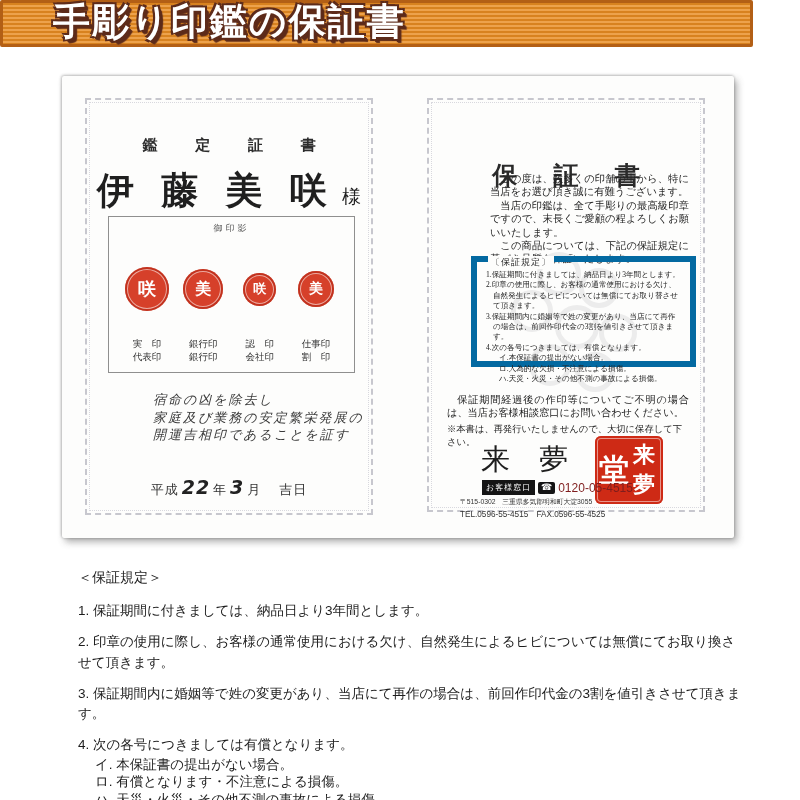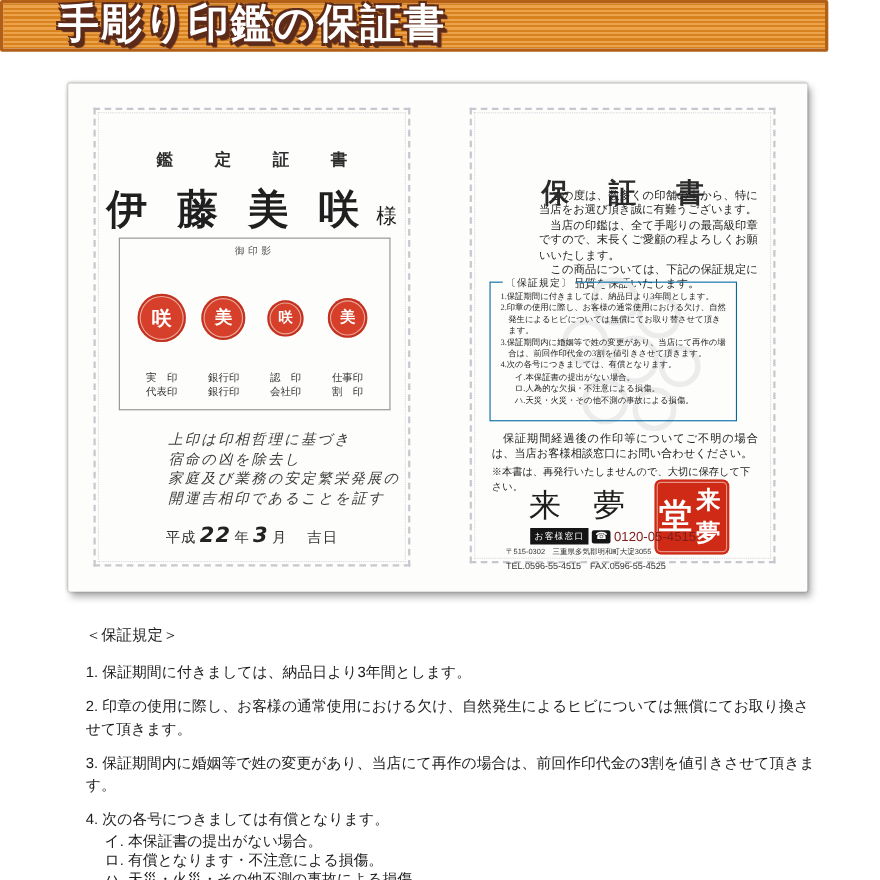--- a/index.html
+++ b/index.html
@@ -107,22 +107,22 @@
     font-family:"Liberation Serif", serif; font-size:25px; font-weight:600;
     letter-spacing:15px; padding-left:15px; color:#2a2a2a;margin-top:32px;
   }
   .wb-intro {
     position:absolute; left:18px; top:72px; width:242px;
     font-family:"Liberation Serif", serif; font-size:10.3px; line-height:13.4px;
     color:#222; text-align:justify;
   }
   .wb-intro p { text-indent:1em;margin-left:43px; }
   .terms-box {
-    position:absolute; left:16px; top:156px; width:225px; height:127px;
-    border:1px solid #0369a1; background:transparent; z-index:2;
+    position:absolute; left:42px; top:156px; width:225px; height:111px;
+    border:6px solid #0369a1; background:transparent; z-index:2;
   }
   .terms-legend {
     position:absolute; top:-6px; left:11px; background:#fdfdfc; padding:0 3px;
     font-family:"Liberation Serif", serif; font-size:9px; color:#222; letter-spacing:1px;
   }
   .terms-content {
     position:relative; z-index:2; padding:8px 7px 3px 9px;
     font-family:"Liberation Serif", serif; font-size:7.6px; line-height:10.4px; color:#222;
   }
   .t-item { padding-left:7px; text-indent:-7px; }
@@ -224,21 +224,20 @@
               <div>会社印</div>
           </div>
           <div class="seal-label">
             <div>仕事印</div>
               <div>割　印</div>
           </div>
         </div>
       </div>
 
       <div class="ca-statement">
-        <div>上印は印相哲理に基づき</div>
         <div>宿命の凶を除去し</div>
         <div>家庭及び業務の安定繁栄発展の</div>
         <div>開運吉相印であることを証す</div>
       </div>
 
       <div class="ca-date">
         <span>平成</span><span class="num">22</span><span>年</span><span class="num">3</span><span>月</span><span class="day">吉日</span>
       </div>
     </div>
 

